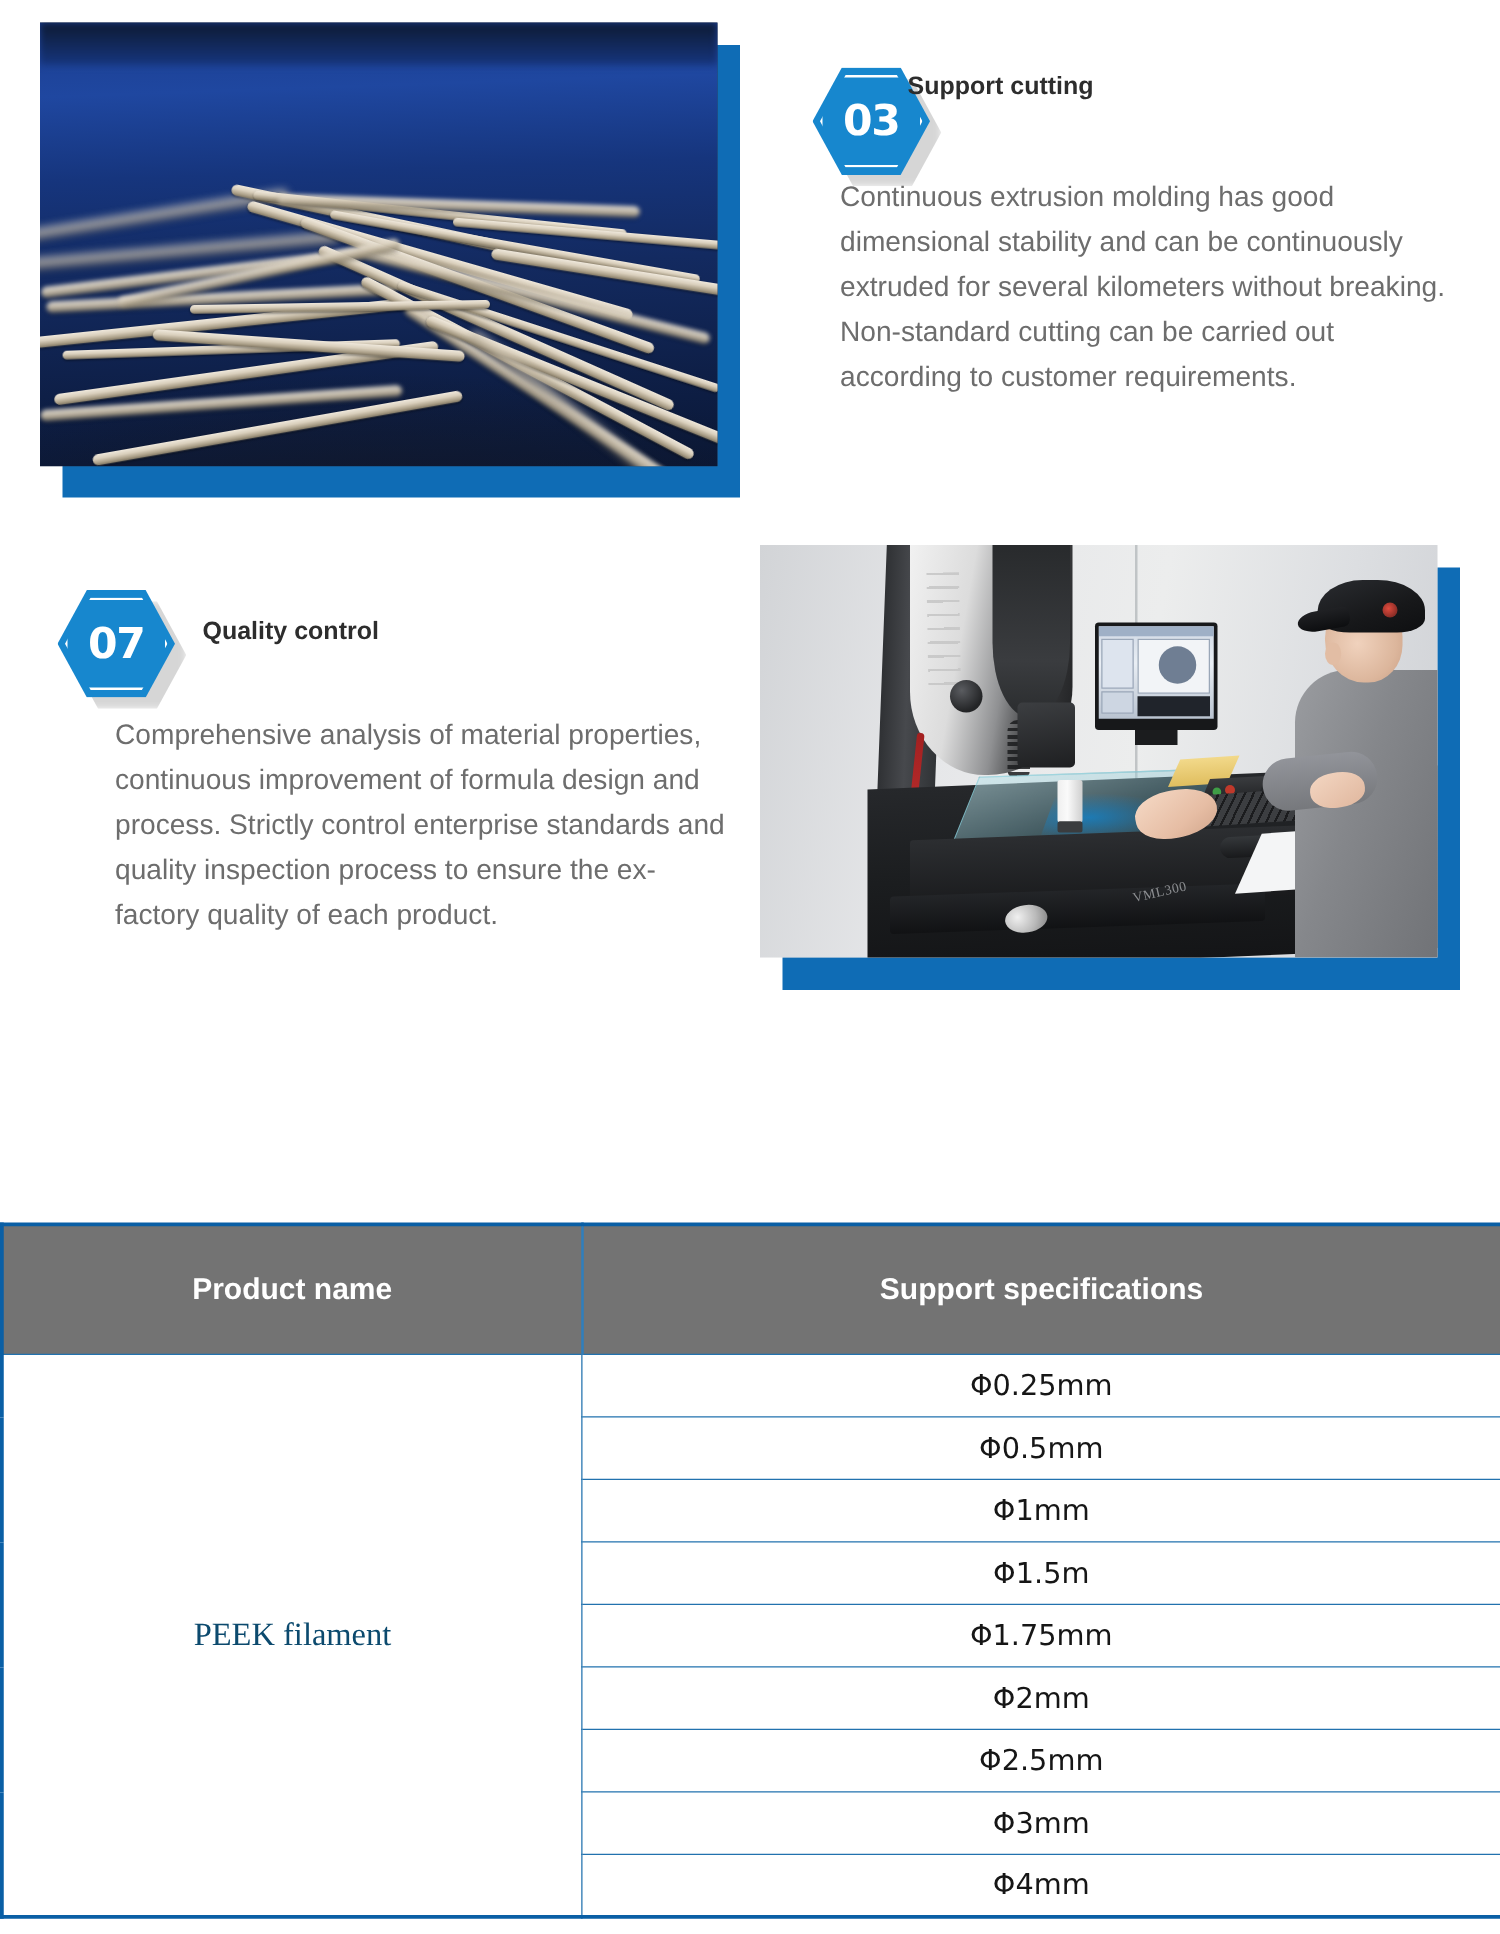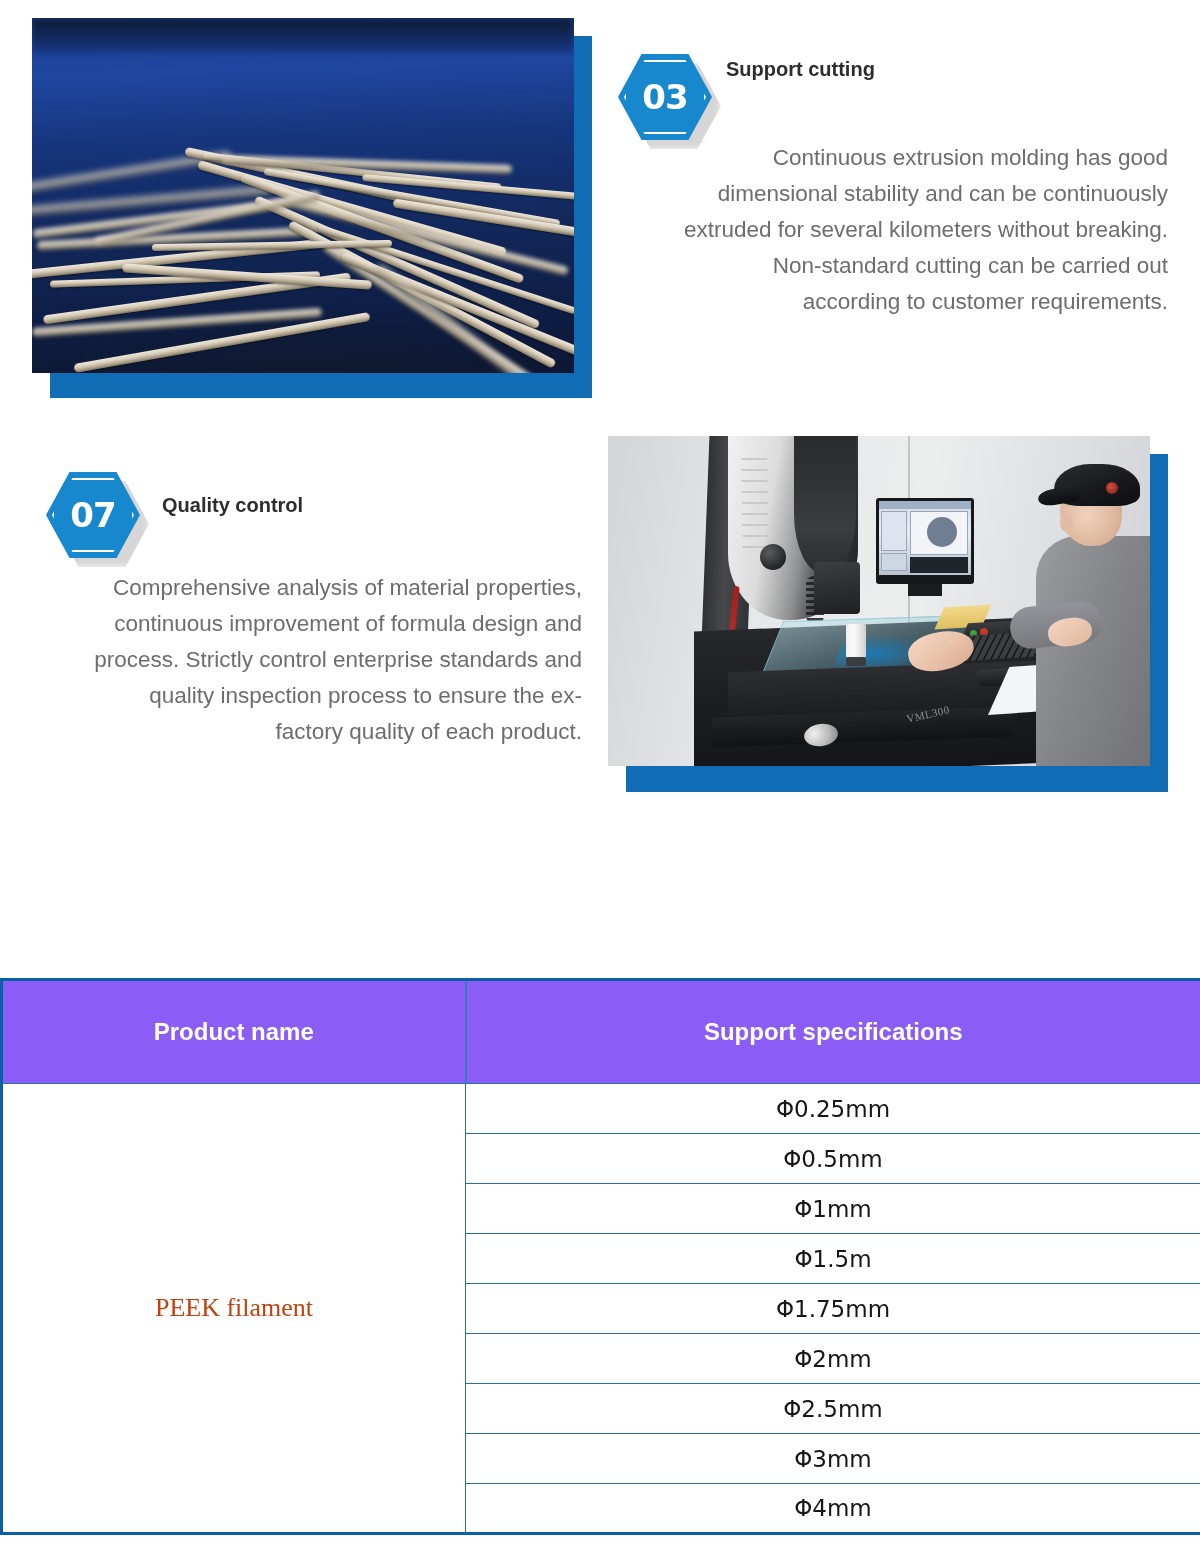--- a/index.html
+++ b/index.html
@@ -276,51 +276,50 @@
 
   .sec-title {
     position: absolute;
     font-size: 20px; font-weight: bold; color: #2d2d2d;
     font-family: "Liberation Sans", sans-serif;
   }
   .sec-body {
     position: absolute;
     font-size: 22.5px; line-height: 36px; color: #6d6d6d;
     font-family: "Liberation Sans", sans-serif;
-    text-align: right;
   }
 
   
   #banner { position: absolute; left: 0; top: 838px; width: 1200px; height: 100px; }
 
   
   #spec-table {
     position: absolute; left: 0; top: 978px; width: 1200px;
     border-collapse: collapse; table-layout: fixed;
   }
   #spec-table col.c1 { width: 464px; }
   #spec-table col.c2 { width: 736px; }
   #spec-table th {
-    background: #8b5cf6; color: #ffffff;
+    background: #737373; color: #ffffff;
     font-family: "Liberation Sans", sans-serif;
     font-size: 24px; font-weight: bold;
     height: 104px; text-align: center;
     border: none;
   }
   #spec-table th.th-name { border-right: 2px solid #2f7fbd; }
   #spec-table td {
     border: 1px solid #2272ae;
     height: 50px; text-align: center;
     font-family: "DejaVu Sans", sans-serif;
     font-size: 23px; color: #161616;
     background: #ffffff;
   }
   #spec-table td.name-cell {
     font-family: "Liberation Serif", serif;
-    font-size: 26px; color: #c2410c;
+    font-size: 26px; color: #0c4a6e;
     vertical-align: middle;
   }
   #spec-table { border: 3px solid #0a5fa5; }
 </style>
 </head>
 <body>
 
 <div class="photo-wrap" id="photo1-wrap">
   <div class="photo-frame" id="photo1-frame"></div>
   <div class="photo" id="photo1">
@@ -351,21 +350,21 @@
     <div class="rod" style="left:300px; top:282px; width:260px; transform:rotate(22deg);"></div>
     <div class="rod far" style="left:320px; top:318px; width:240px; transform:rotate(38deg);"></div>
     <div class="rod thin" style="left:120px; top:224px; width:240px; transform:rotate(-1deg);"></div>
     <div class="rod" style="left:90px;  top:254px; width:250px; transform:rotate(4deg);"></div>
     <div class="rod blurry" style="left:60px;  top:196px; width:230px; transform:rotate(-12deg);"></div>
     <div class="rod thin" style="left:330px; top:166px; width:230px; transform:rotate(5deg);"></div>
     <div class="rod" style="left:360px; top:196px; width:200px; transform:rotate(9deg);"></div>
   </div>
 </div>
 
-<div class="hex-badge" style="left:618px; top:54px;">
+<div class="hex-badge" style="left:650px; top:54px;">
   <div class="hex-shadow"></div>
   <div class="hex-shape">
     <div class="hex-inner"></div>
     <span class="hex-num">03</span>
   </div>
 </div>
 <div class="sec-title" style="left:726px; top:58px;">Support cutting</div>
 <div class="sec-body" style="left:672px; top:140px; width:496px;">Continuous extrusion molding has good dimensional stability and can be continuously extruded for several kilometers without breaking. Non-standard cutting can be carried out according to customer requirements.</div>
 
 <div class="hex-badge" style="left:46px; top:472px;">

